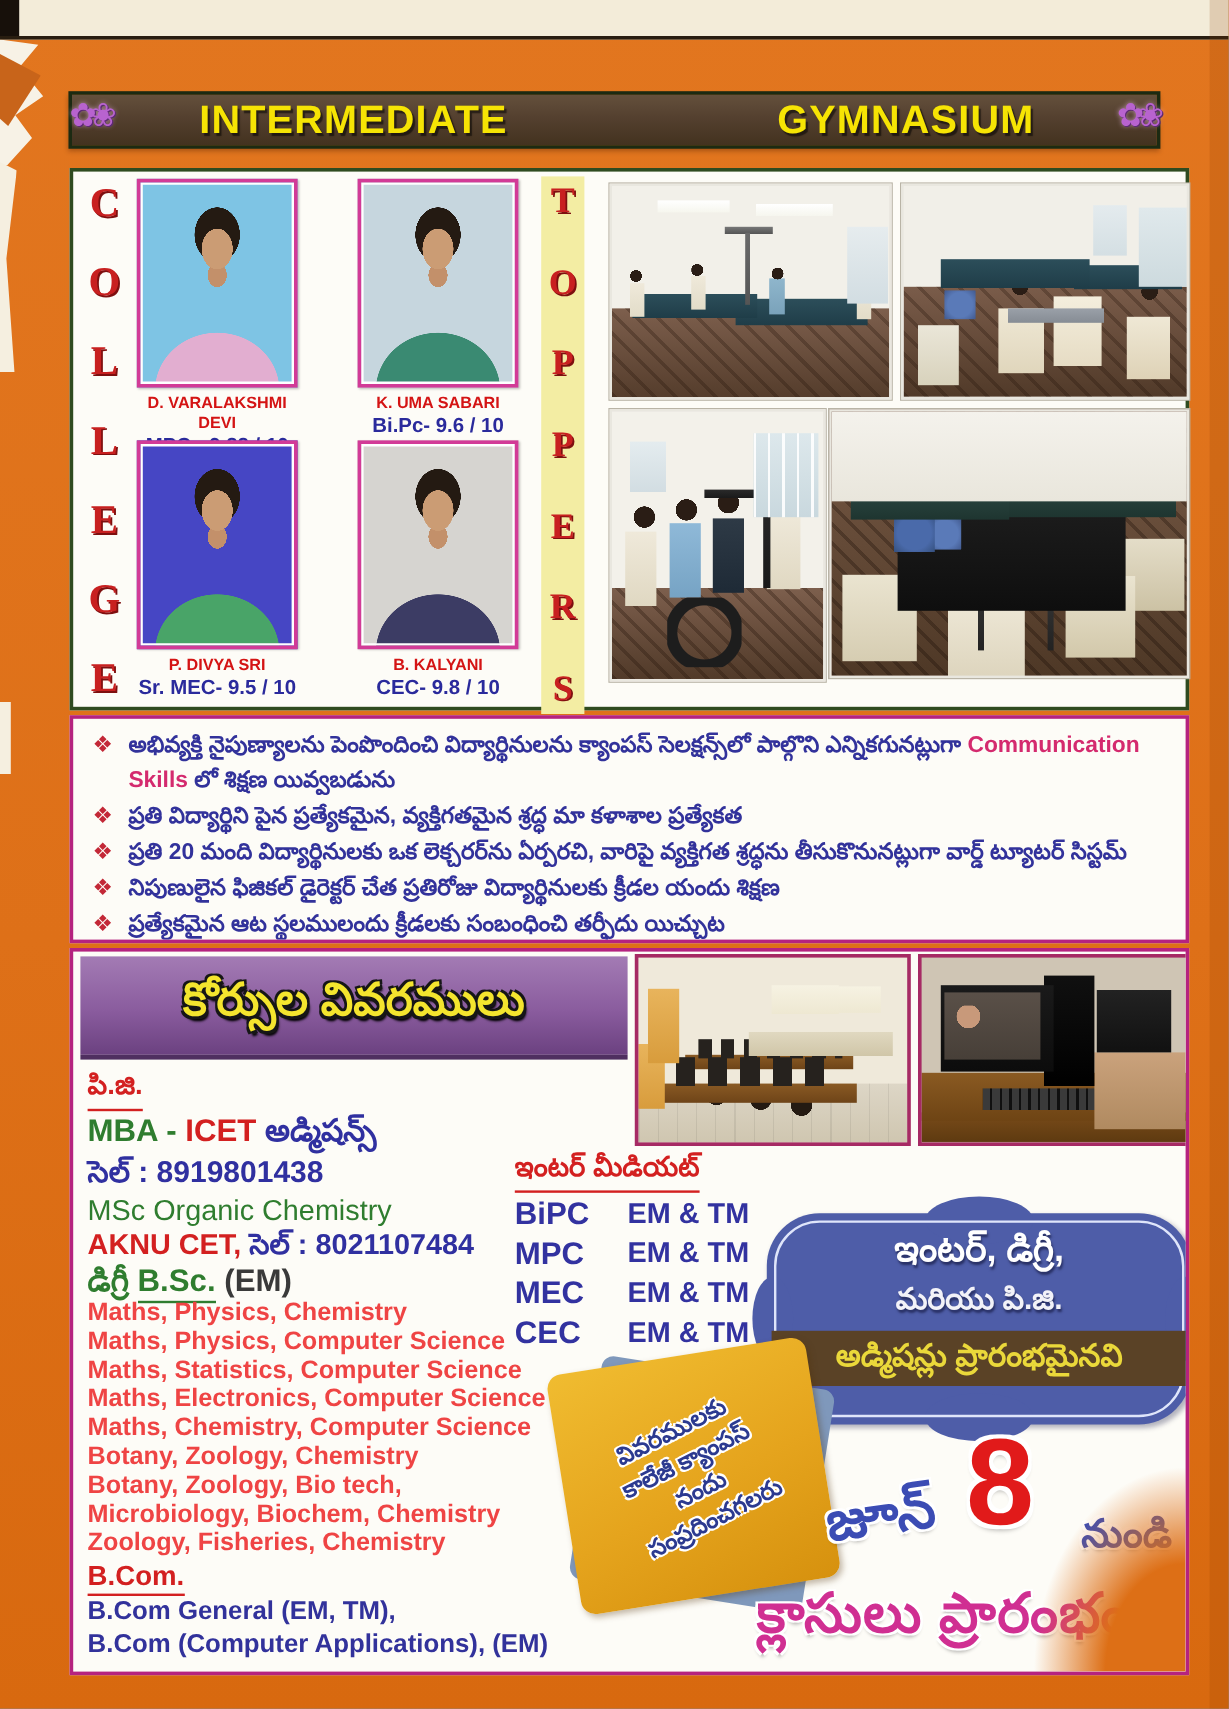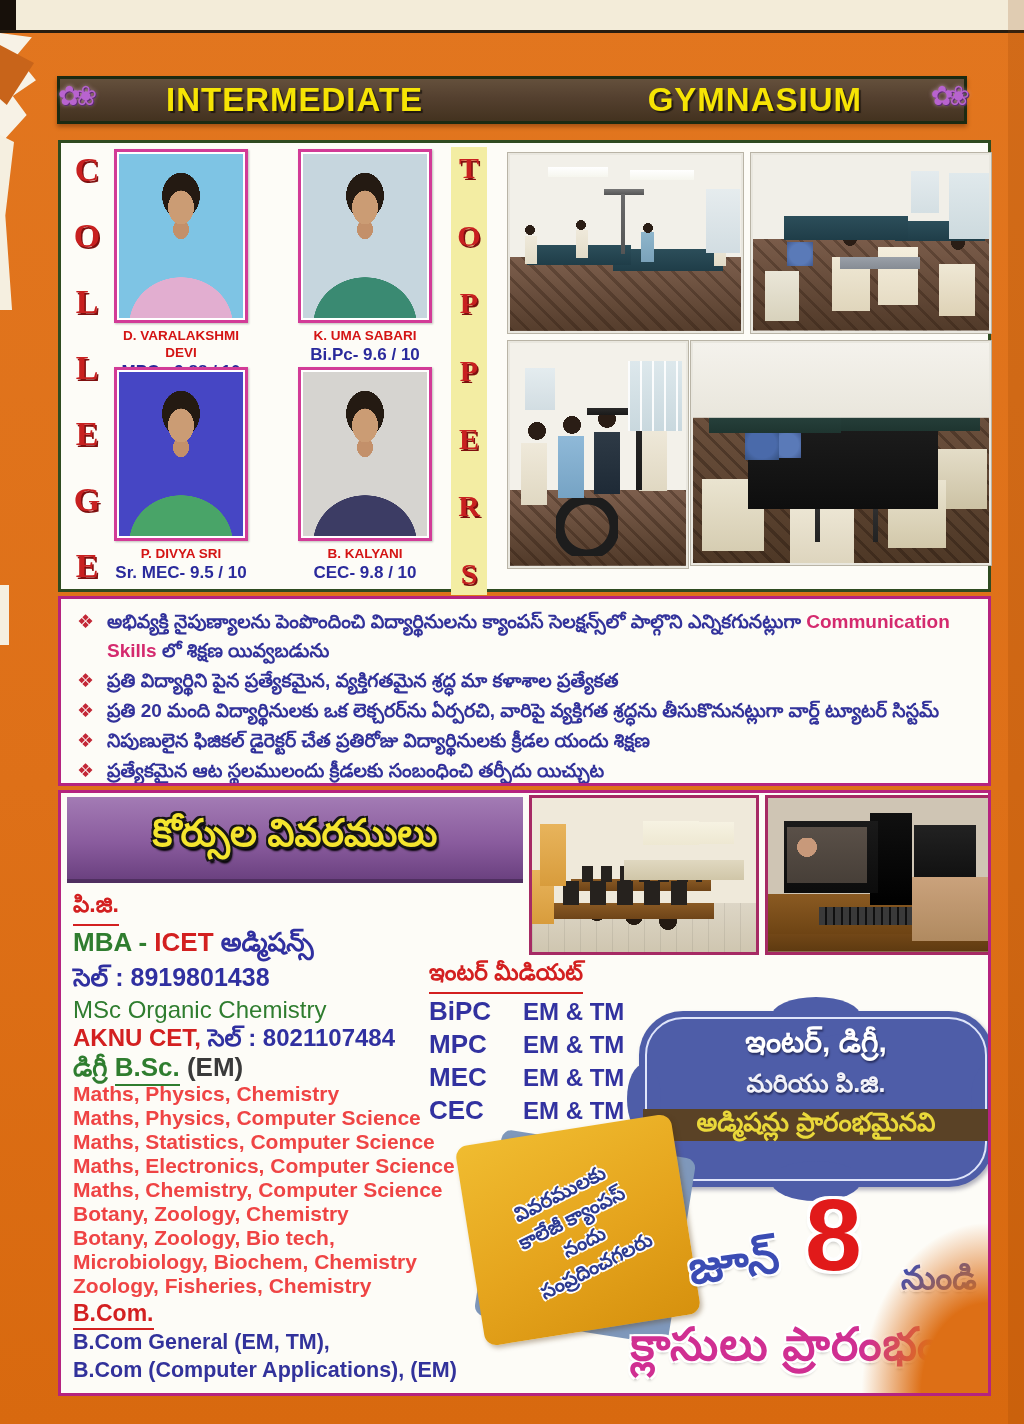--- a/index.html
+++ b/index.html
@@ -238,21 +238,21 @@
   .adm-bump{position:absolute;background:#4e5da8;border-radius:50%;}
   .adm-bump.top{left:50%;top:-14px;width:90px;height:40px;transform:translateX(-50%);}
   .adm-bump.bottom{left:50%;bottom:-14px;width:90px;height:40px;transform:translateX(-50%);}
   .adm-bump.left{left:-12px;top:50%;width:34px;height:70px;transform:translateY(-50%);}
   .adm-bump.right{right:-12px;top:50%;width:34px;height:70px;transform:translateY(-50%);}
   .adm-inner{position:absolute;inset:6px;border:2px solid #dfe5fa;border-radius:38px;}
   .adm-line1{position:absolute;left:0;top:14px;width:100%;text-align:center;color:#fff;
         font-size:30px;font-weight:bold;text-shadow:1px 2px 2px rgba(0,0,30,.5);}
   .adm-line2{position:absolute;left:0;top:58px;width:100%;text-align:center;color:#f2f2f8;
         font-size:25px;font-weight:bold;text-shadow:1px 2px 2px rgba(0,0,30,.5);}
-  .adm-band{position:absolute;left:4px;right:4px;top:98px;height:32px;background:#5a4226;
+  .adm-band{position:absolute;left:4px;right:4px;top:98px;height:46px;background:#5a4226;
         display:flex;align-items:center;justify-content:center;}
   .adm-band-text{color:#ead83a;font-size:26px;font-weight:bold;}
 
   
   .note-shadow{position:absolute;left:426px;top:350px;width:196px;height:188px;background:#7f98bb;
         border-radius:10px;transform:rotate(9deg);}
   .note{position:absolute;left:408px;top:336px;width:218px;height:202px;border-radius:12px;
         background:linear-gradient(160deg,#f0bc30 0%,#e5a41d 55%,#d6910e 100%);
         transform:rotate(-9deg);box-shadow:2px 3px 5px rgba(80,50,10,.35);}
   .note-text{position:absolute;inset:8px;transform:rotate(-18deg);display:flex;flex-direction:column;

